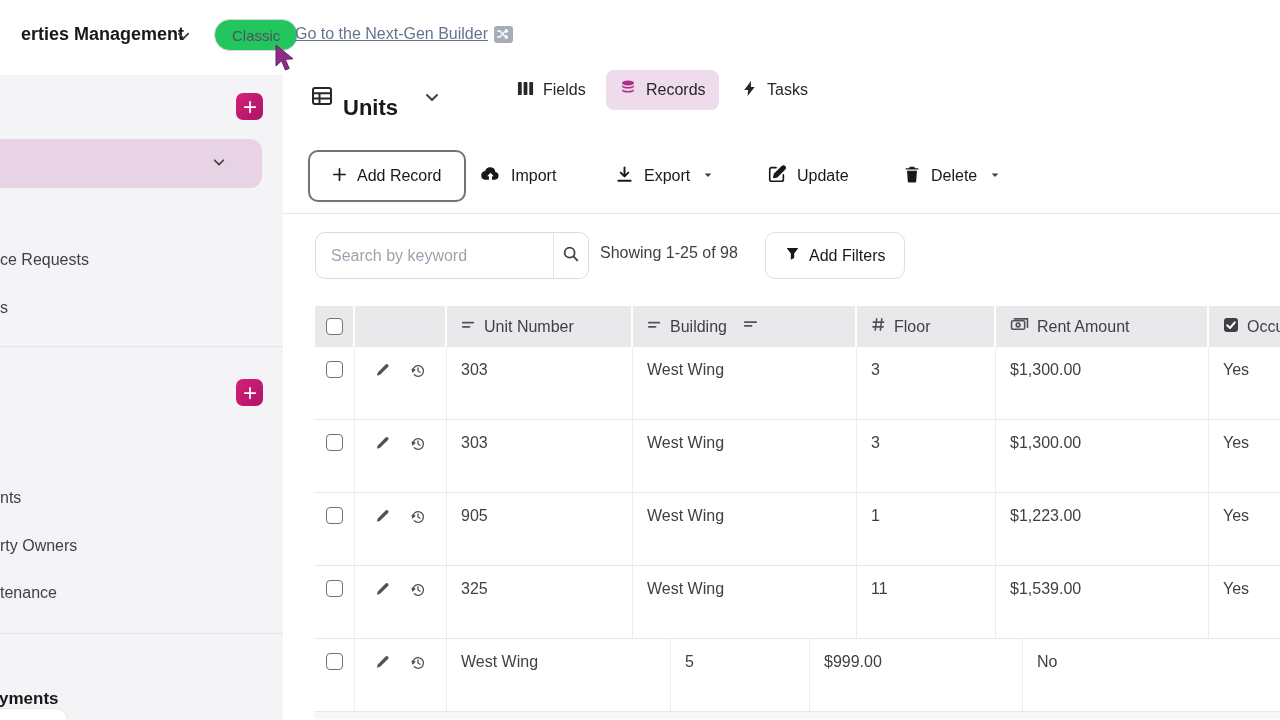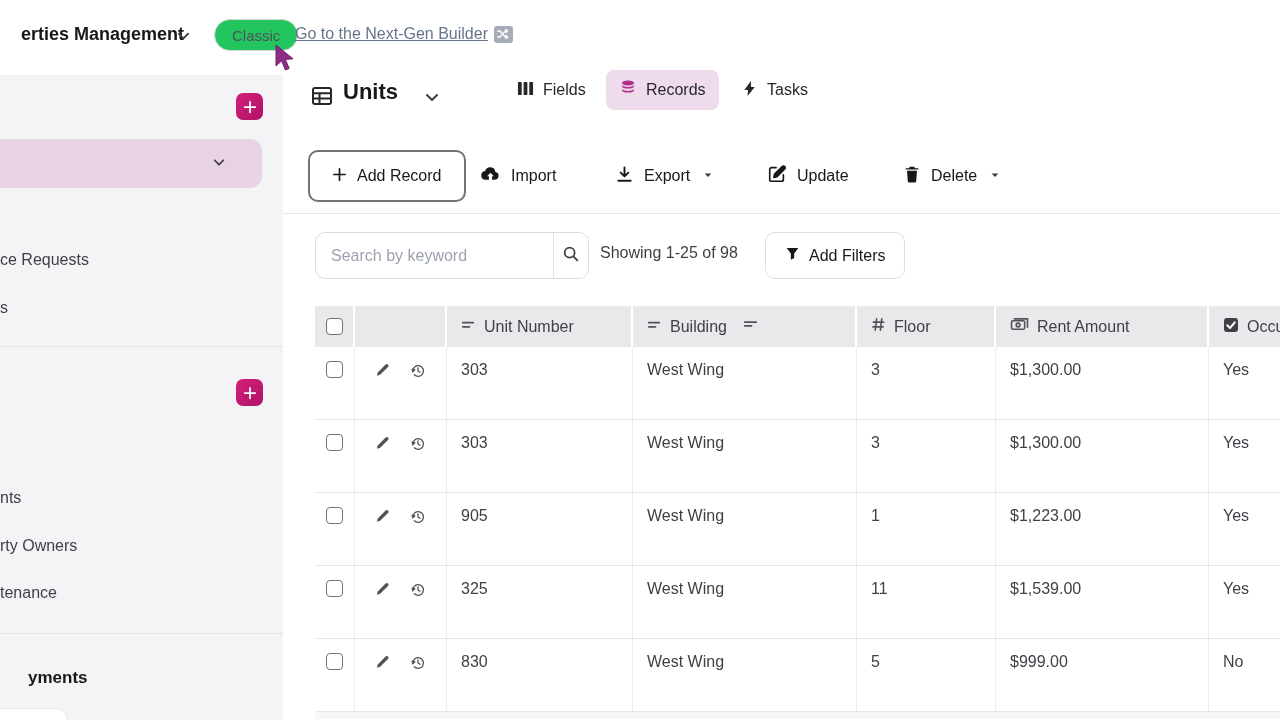--- a/index.html
+++ b/index.html
@@ -30,21 +30,21 @@
   .sb-divider { position:absolute; left:0; width:283px; height:1px; background:#e4e4e8; }
   .sb-section { position:absolute; left:-1px; font-size:17px; font-weight:700; color:#18181b; white-space:nowrap; }
   .sb-bottom-card { position:absolute; left:-10px; top:633px; width:78px; height:20px; background:#fff;
                     border:1px solid #e7e7ea; border-radius:0 12px 0 0; }
 
   
   #main { position:absolute; left:283px; top:75px; width:997px; height:645px; background:#fff; }
 
   .view-header { position:absolute; left:0; top:0; width:997px; height:64px; }
   .vh-tableicon { position:absolute; left:27px; top:9px; color:#27272a; }
-  .vh-title { position:absolute; left:60px; top:4px; font-size:22px; font-weight:700; color:#18181b; }
+  .vh-title { position:absolute; left:60px; top:20px; font-size:22px; font-weight:700; color:#18181b; }
   .vh-chevron { position:absolute; left:141px; top:14px; color:#3f3f46; cursor:pointer; }
   .tab { position:absolute; top:-5px; height:40px; display:flex; align-items:center; gap:9px; font-size:16px;
          color:#27272a; cursor:pointer; padding:0 13px; border-radius:8px; }
   .tab.fields { left:221px; }
   .tab.records { left:323px; background:#eedbec; }
   .tab.records .tab-ic { color:#b02e8a; }
   .tab.tasks { left:445px; }
 
   .toolbar { position:absolute; left:0; top:66px; width:997px; height:72px; }
   .btn-outline { position:absolute; left:25px; top:9px; height:52px; padding:0 22px; background:#fff;
@@ -141,21 +141,21 @@
     <div class="sb-divider" style="top:271px;"></div>
     <button class="plus-btn p2">
       <svg width="14" height="14" viewBox="0 0 16 16" fill="none" stroke="currentColor" stroke-width="2" stroke-linecap="round">
           <path d="M8 2v12M2 8h12"></path>
         </svg>
     </button>
     <div class="sb-item" style="top:414px;">nts</div>
     <div class="sb-item" style="top:462px;">rty Owners</div>
     <div class="sb-item" style="top:509px;">tenance</div>
     <div class="sb-divider" style="top:558px;"></div>
-    <div class="sb-section" style="top:593px;padding-left:29px;">yments</div>
+    <div class="sb-section" style="top:614px;">yments</div>
     <div class="sb-bottom-card"></div>
   </aside>
 
   <main id="main">
 
     <div class="view-header">
       <span class="vh-tableicon">
         <svg width="24" height="24" viewBox="0 0 24 24" fill="none" stroke="currentColor" stroke-width="2" stroke-linejoin="round">
             <rect x="3" y="4" width="18" height="16" rx="2"></rect>
             <path d="M3 9.3h18M3 14.6h18M9.5 9.3V20"></path>
@@ -427,21 +427,20 @@
         <div class="g-cell c-act">
           <span class="row-ic"><svg width="15" height="15" viewBox="0 0 16 16" fill="currentColor">
                 <path d="M11.3 1.6a1.8 1.8 0 0 1 2.6 2.6L5.5 12.6 2 13.5l.9-3.5z"></path>
               </svg></span>
           <span class="row-ic"><svg width="16" height="16" viewBox="0 0 18 18" fill="none" stroke="currentColor" stroke-width="1.5" stroke-linecap="round" stroke-linejoin="round">
                 <path d="M3.2 9a6 6 0 1 1 1.7 4.2"></path>
                 <path d="M3 9.8 2.5 7 5.3 7.6z" fill="currentColor"></path>
                 <path d="M9 5.5V9l2.3 1.4"></path>
               </svg></span>
         </div>
-        <div class="g-cell c-unit">830</div>
         <div class="g-cell c-bldg">West Wing</div>
         <div class="g-cell c-floor">5</div>
         <div class="g-cell c-rent">$999.00</div>
         <div class="g-cell c-occ">No</div>
       </div>
 
       <div class="g-row partial"></div>
     </div>
   </main>
 

